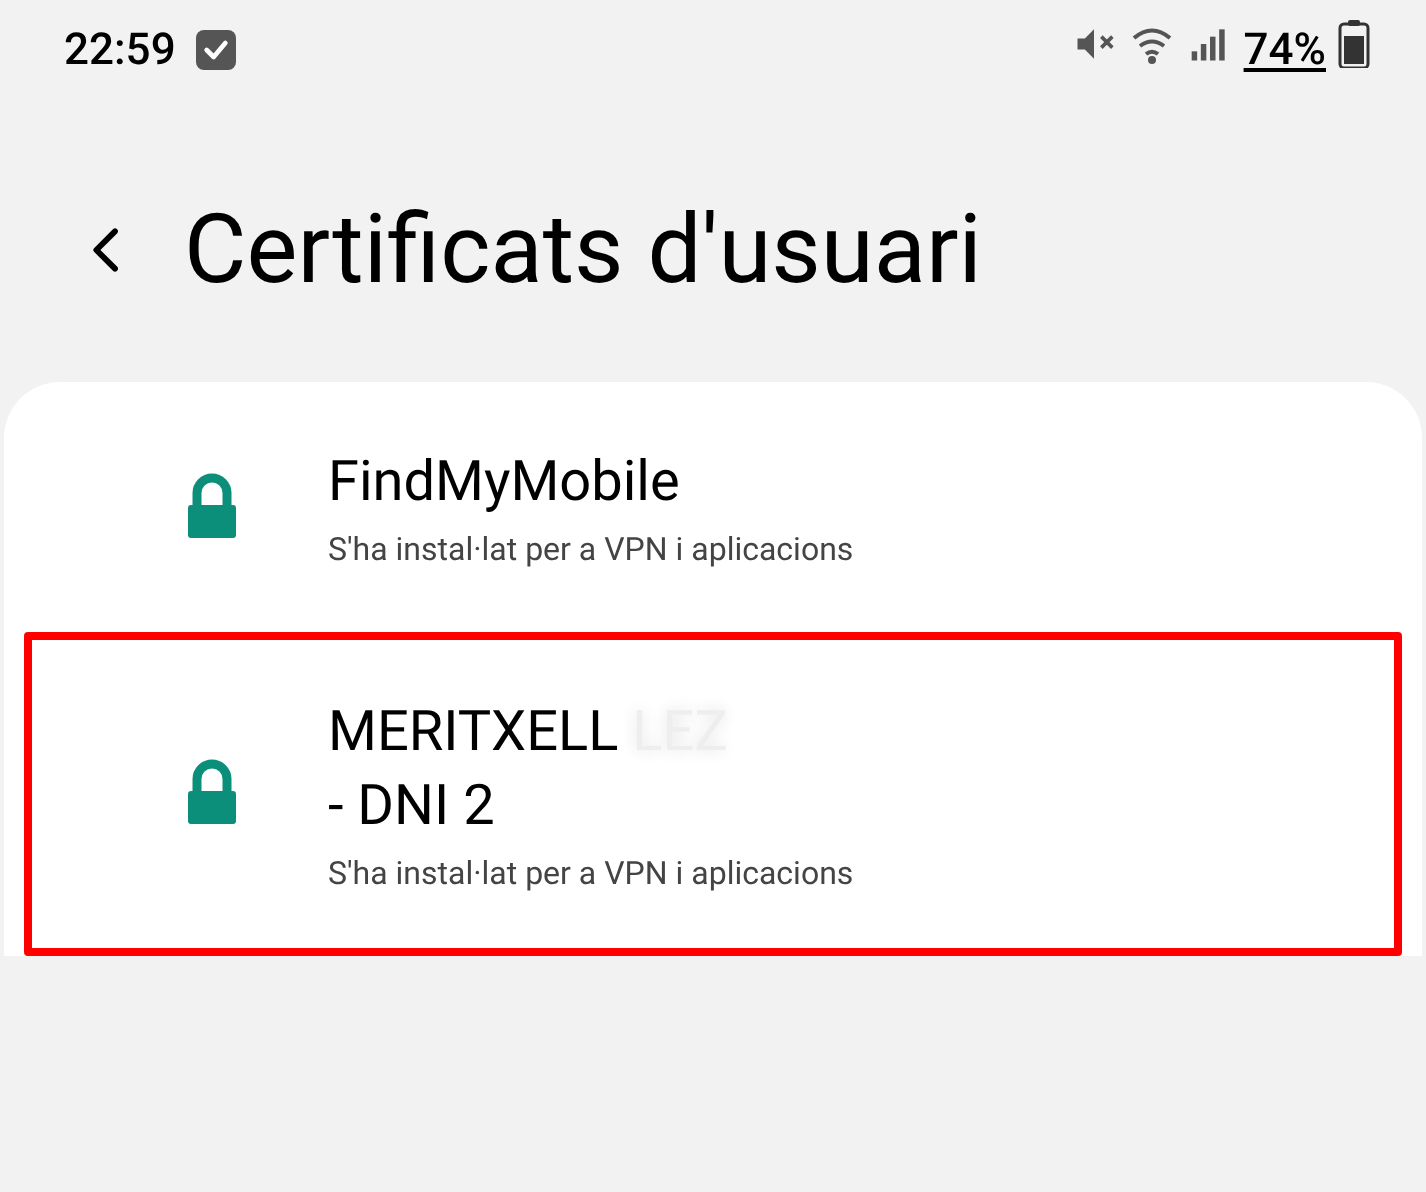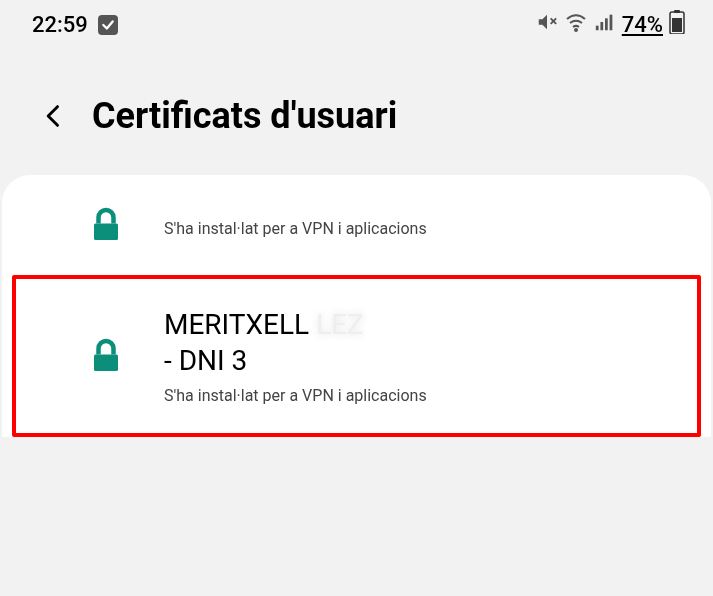--- a/index.html
+++ b/index.html
@@ -32,22 +32,22 @@
       align-items: center;
       gap: 24px;
       padding: 50px 32px 30px 40px;
     }
     .back-btn {
       width: 28px; height: 28px;
       display: inline-flex; align-items: center; justify-content: center;
       cursor: pointer;
     }
     .page-title {
-      font-size: 36px;
-      font-weight: 700;
+      font-size: 48px;
+      font-weight: 400;
       color: #000;
     }
     .list {
       background: #fff;
       border-radius: 28px 28px 0 0;
       margin: 8px 2px 0 2px;
     }
     .cert-item {
       display: flex;
       align-items: center;
@@ -142,33 +142,34 @@
 <div class="list">
 
   <div class="cert-item">
     <span class="lock-icon">
       <svg viewBox="0 0 24 24" width="36" height="36" fill="#0b8f7a">
           <rect x="4" y="11" width="16" height="11" rx="1"></rect>
           <path d="M7 11V7a5 5 0 0 1 10 0v4" fill="none" stroke="#0b8f7a" stroke-width="3"></path>
         </svg>
     </span>
     <div class="cert-text">
+      <div class="cert-title">FindMyMobile</div>
       <div class="cert-sub">S'ha instal·lat per a VPN i aplicacions</div>
     </div>
   </div>
 
   <div class="cert-item highlighted">
     <span class="lock-icon">
       <svg viewBox="0 0 24 24" width="36" height="36" fill="#0b8f7a">
           <rect x="4" y="11" width="16" height="11" rx="1"></rect>
           <path d="M7 11V7a5 5 0 0 1 10 0v4" fill="none" stroke="#0b8f7a" stroke-width="3"></path>
         </svg>
     </span>
     <div class="cert-text">
       <div class="cert-title">
         <span>MERITXELL</span> <span class="redacted">LEZ</span><br>
-        <span>- DNI 3</span>
+        <span>- DNI 2</span>
       </div>
       <div class="cert-sub">S'ha instal·lat per a VPN i aplicacions</div>
     </div>
   </div>
 
 </div>
 
 </body></html>

